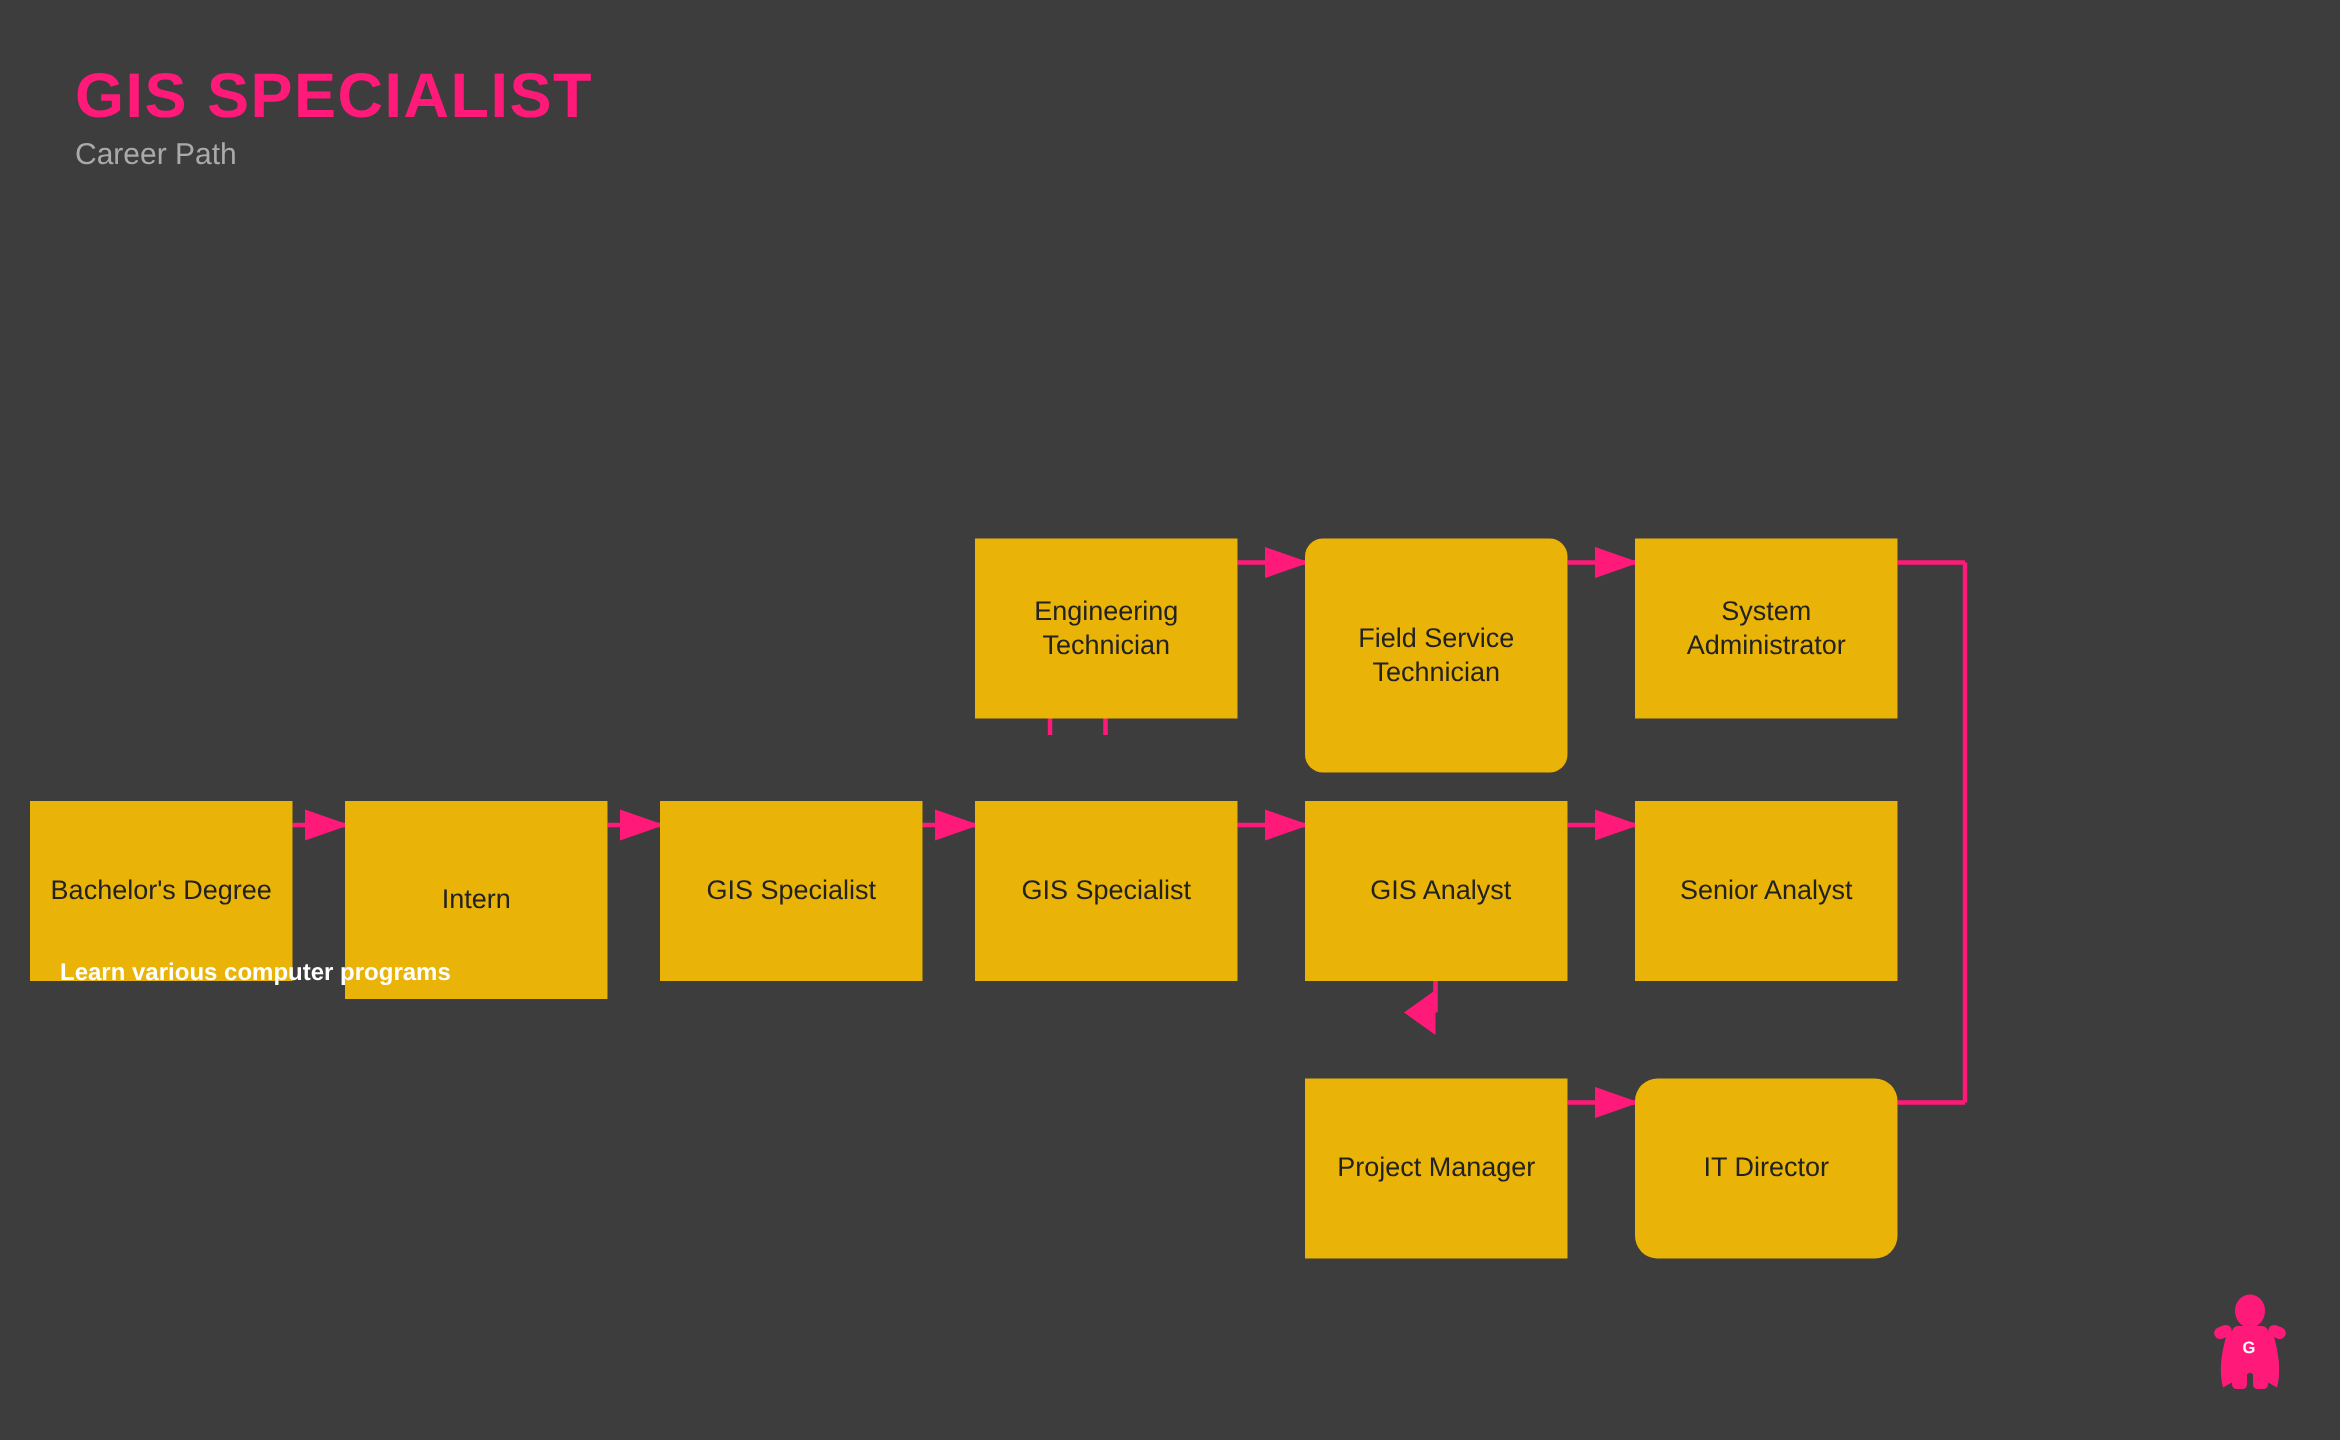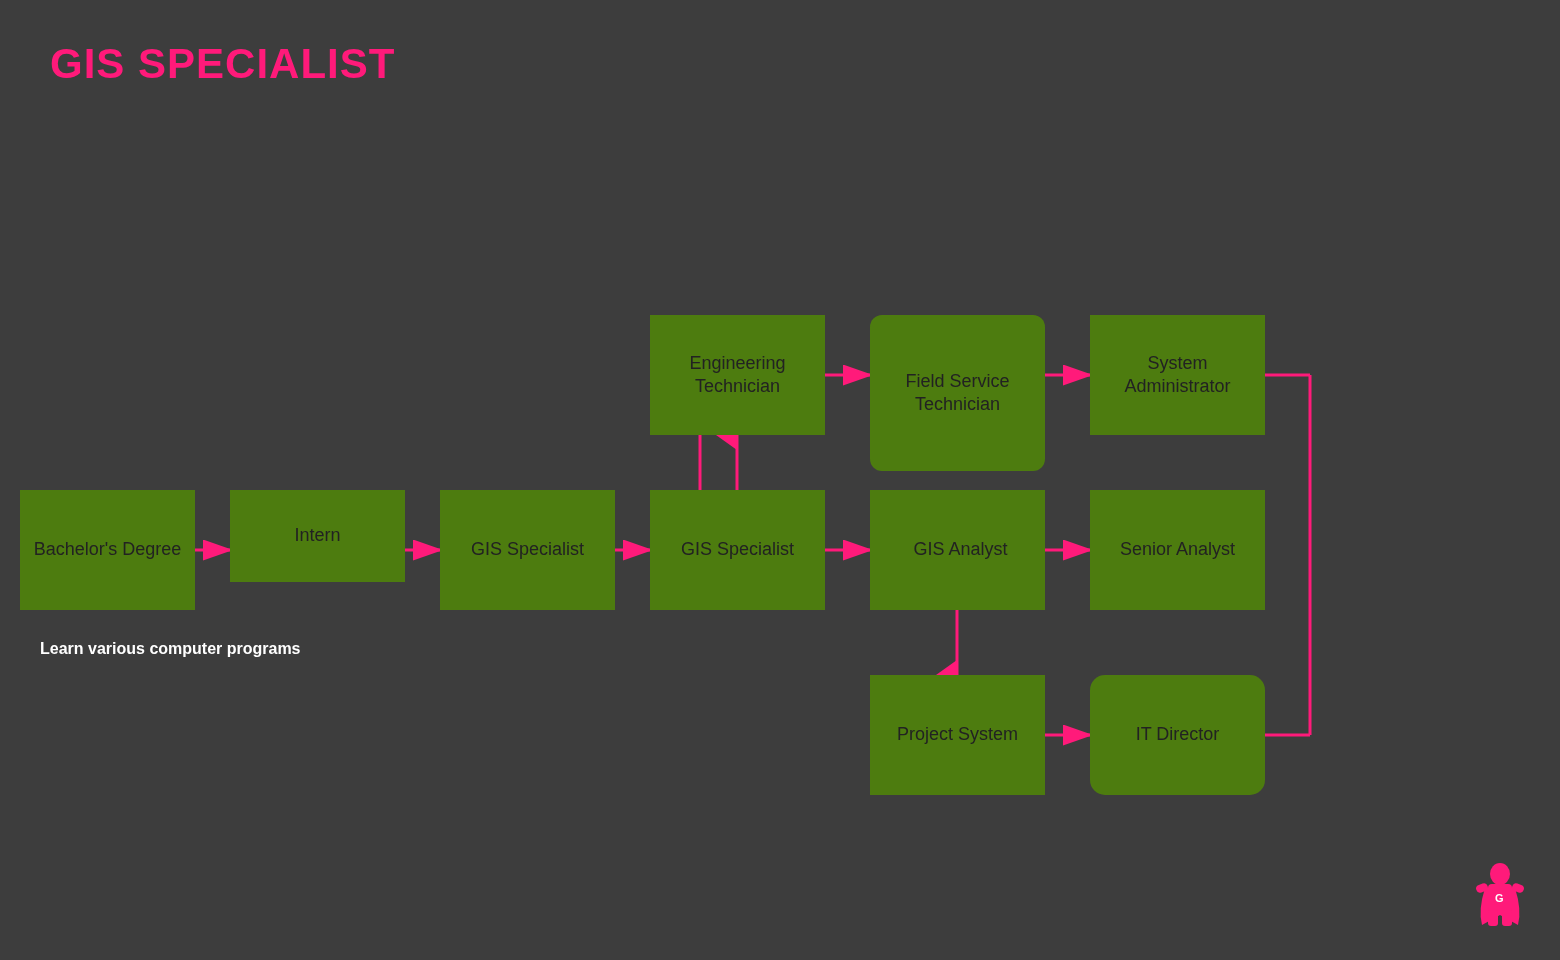--- a/index.html
+++ b/index.html
@@ -37,30 +37,31 @@
     .diagram {
       position: absolute;
       top: 150px;
       left: 0;
       width: 1560px;
       height: 760px;
     }
 
     .node {
       position: absolute;
-      background: #4d7c0f;
+      background: #eab308;
       display: flex;
       align-items: center;
       justify-content: center;
       text-align: center;
       font-size: 18px;
       font-weight: 400;
       color: #222222;
       line-height: 1.3;
       padding: 10px;
+      margin-top: 44px;
     }
 
     .caption {
       position: absolute;
       color: #ffffff;
       font-weight: 700;
       font-size: 16px;
     }
 
     svg.arrows {
@@ -78,20 +79,21 @@
       right: 30px;
       width: 60px;
       height: 70px;
     }
   </style>
 </head>
 <body>
 
 <div class="header">
   <div class="title">GIS SPECIALIST</div>
+  <div class="subtitle">Career Path</div>
 </div>
 
 <div class="diagram">
   <svg class="arrows">
 
     <line x1="195" y1="400" x2="230" y2="400" stroke="#ff1a7a" stroke-width="3" marker-end="url(#arrowhead)"></line>
 
     <line x1="405" y1="400" x2="440" y2="400" stroke="#ff1a7a" stroke-width="3" marker-end="url(#arrowhead)"></line>
 
     <line x1="615" y1="400" x2="650" y2="400" stroke="#ff1a7a" stroke-width="3" marker-end="url(#arrowhead)"></line>
@@ -127,32 +129,32 @@
         <polygon points="0 0, 10 0, 5 7" fill="#ff1a7a"></polygon>
       </marker>
       <marker id="arrowhead-left" markerWidth="10" markerHeight="7" refX="0" refY="3.5" orient="auto">
         <polygon points="10 0, 0 3.5, 10 7" fill="#ff1a7a"></polygon>
       </marker>
     </defs>
   </svg>
 
   <div id="nodes-container">
       <div class="node" style="left: 20px; top: 340px; width: 175px; height: 120px;">Bachelor's Degree</div>
-      <div class="node" style="left: 230px; top: 340px; width: 175px; height: 92px;">Intern</div>
+      <div class="node" style="left: 230px; top: 340px; width: 175px; height: 132px;">Intern</div>
       <div class="node" style="left: 440px; top: 340px; width: 175px; height: 120px;">GIS Specialist</div>
       <div class="node" style="left: 650px; top: 165px; width: 175px; height: 120px;">Engineering
 Technician</div>
       <div class="node" style="left: 650px; top: 340px; width: 175px; height: 120px;">GIS Specialist</div>
       <div class="node" style="left: 870px; top: 165px; width: 175px; height: 156px; border-radius: 12px;">Field Service
 Technician</div>
       <div class="node" style="left: 1090px; top: 165px; width: 175px; height: 120px;">System
 Administrator</div>
       <div class="node" style="left: 870px; top: 340px; width: 175px; height: 120px; padding-left: 16px;">GIS Analyst</div>
       <div class="node" style="left: 1090px; top: 340px; width: 175px; height: 120px;">Senior Analyst</div>
-      <div class="node" style="left: 870px; top: 525px; width: 175px; height: 120px;">Project System</div>
+      <div class="node" style="left: 870px; top: 525px; width: 175px; height: 120px;">Project Manager</div>
       <div class="node" style="left: 1090px; top: 525px; width: 175px; height: 120px; border-radius: 15px;">IT Director</div>
     </div>
 
   <div class="caption" style="left: 40px; top: 490px; font-size: 16px; font-weight: 700; color: #fff;">Learn various computer programs</div>
 </div>
 
 <div class="mascot" style="position:absolute; bottom:30px; right:30px;">
   <svg viewBox="0 0 60 70" width="60" height="70">
 
     <ellipse cx="30" cy="14" rx="10" ry="11" fill="#ff1a7a"></ellipse>

